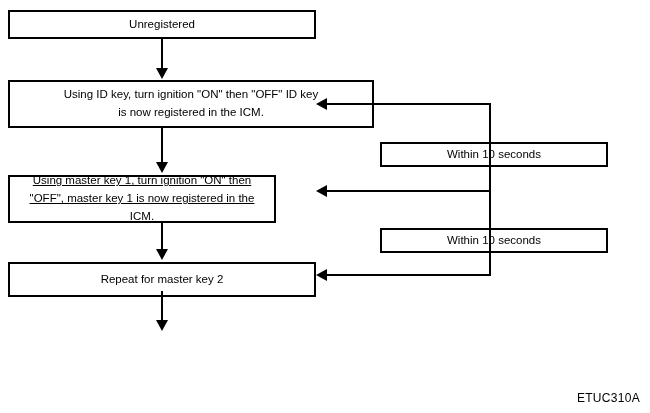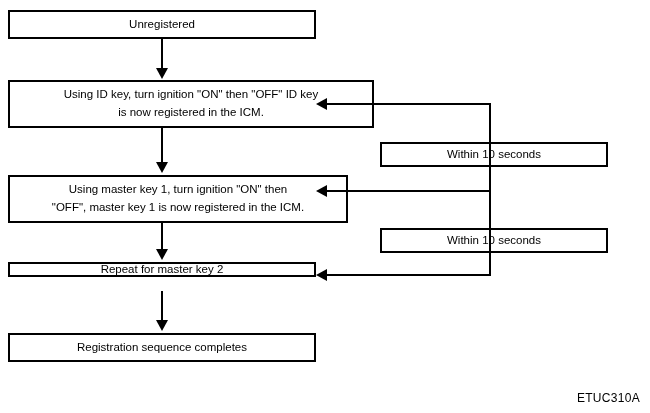--- a/index.html
+++ b/index.html
@@ -31,22 +31,22 @@
     color: #000000;
     padding: 0 16px;
   }
   .node .txt {
     display: block;
     white-space: pre-line;
   }
   
   #n-unregistered   { left: 8px;  top: 10px;  width: 308px; height: 29px; }
   #n-idkey          { left: 8px;  top: 80px;  width: 366px; height: 48px; }
-  #n-masterkey1     { left: 8px;  top: 175px; width: 340px; height: 48px; }
-  #n-masterkey2     { left: 8px;  top: 262px; width: 308px; height: 15px; }
+  #n-masterkey1     { left: 8px;  top: 175px; width: 268px; height: 48px; text-decoration: underline; }
+  #n-masterkey2     { left: 8px;  top: 262px; width: 308px; height: 35px; }
   #n-complete       { left: 8px;  top: 333px; width: 308px; height: 29px; }
   
   #n-within1        { left: 380px; top: 142px; width: 228px; height: 25px; }
   #n-within2        { left: 380px; top: 228px; width: 228px; height: 25px; }
 
   
   .vline {
     position: absolute;
     width: 2px;
     background: #000000;
@@ -121,23 +121,20 @@
 
   <div class="node" id="n-masterkey1">
     <span class="txt">Using master key 1, turn ignition "ON" then
 "OFF", master key 1 is now registered in the ICM.</span>
   </div>
 
   <div class="node" id="n-masterkey2">
     <span class="txt">Repeat for master key 2</span>
   </div>
 
-  <div class="node" id="n-complete">
-    <span class="txt">Registration sequence completes</span>
-  </div>
 
   <div class="node" id="n-within1">
     <span class="txt">Within 10 seconds</span>
   </div>
 
   <div class="node" id="n-within2">
     <span class="txt">Within 10 seconds</span>
   </div>
 
   <div class="vline" id="v1"></div>

